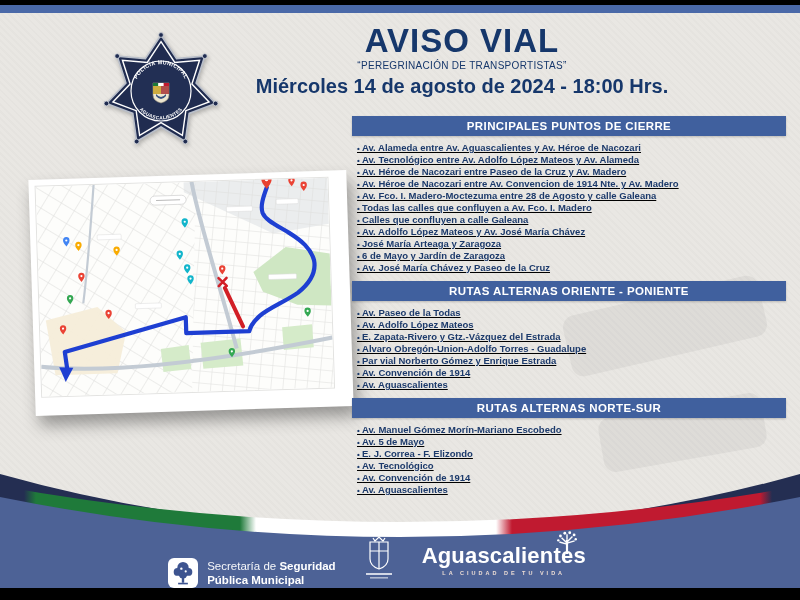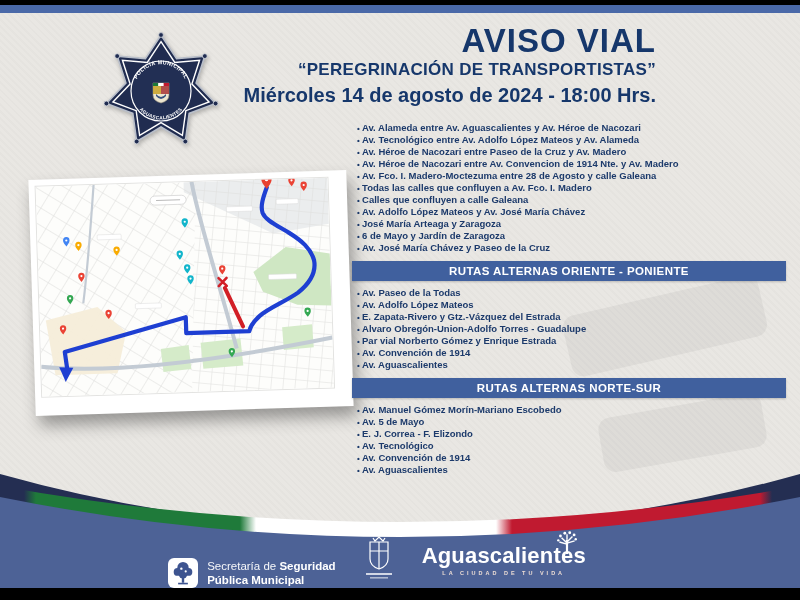--- a/index.html
+++ b/index.html
@@ -3,32 +3,32 @@
 <meta charset="utf-8">
 <style>
   html,body{margin:0;padding:0;background:#000;}
   .poster{position:relative;width:800px;height:600px;background:#e9e7e3;
     background-image:repeating-linear-gradient(45deg,rgba(0,0,0,.015) 0 2px,transparent 2px 5px);
     font-family:"Liberation Sans",sans-serif;overflow:hidden;}
   .bar-top-black{position:absolute;top:0;left:0;width:800px;height:5px;background:#000;}
   .bar-top-blue{position:absolute;top:5px;left:0;width:800px;height:8px;background:#4a69a8;}
 
   
-  .head{position:absolute;left:236px;top:24px;width:420px;text-align:right;color:#16376b;}
+  .head{position:absolute;left:252px;top:24px;width:420px;text-align:center;color:#16376b;}
   .title{font-size:33px;font-weight:800;letter-spacing:1px;line-height:34px;}
-  .subtitle{font-size:17px;font-weight:bold;letter-spacing:.3px;margin-top:2px;}
+  .subtitle{font-size:10px;font-weight:normal;letter-spacing:.3px;margin-top:2px;}
   .datetime{font-size:20px;font-weight:bold;margin-top:4px;}
 
   .badge{position:absolute;left:99px;top:29px;width:124px;height:124px;filter:drop-shadow(1px 2px 2px rgba(0,0,0,.25));}
 
   
   .right-col{position:absolute;left:352px;top:116px;width:434px;}
   .sec-header{background:#40609e;color:#fff;font-weight:bold;font-size:11.5px;letter-spacing:.4px;
     text-align:center;padding:4px 0 4px;box-shadow:0 1px 2px rgba(0,0,0,.2);}
-  .sec-list{list-style:none;margin:6px 0 7px;padding:0 0 0 5px;}
+  .sec-list{list-style:none;margin:6px 0 7px;padding:0 0 0 5px;text-decoration:underline;}
   .sec-list li{font-size:9.5px;font-weight:bold;color:#1c3a6b;line-height:11px;}
   .sec-list li::before{content:"• ";font-size:8px;}
 
   
   .map-frame{position:absolute;left:32px;top:175px;width:306px;height:224px;background:#fff;padding:6px;
     box-shadow:4px 10px 16px rgba(50,50,50,.45);transform:rotate(-1.8deg);}
   .map-frame svg{display:block;border:1px solid #e3e3e1;}
 
   
   .wm{position:absolute;background:rgba(130,130,128,.10);border-radius:12px;}
@@ -172,20 +172,21 @@
         <use href="#pin" transform="translate(29,59)" fill="#4285f4"></use>
         <use href="#pin" transform="translate(31,117)" fill="#34a853"></use>
         <use href="#pin" transform="translate(191,175)" fill="#34a853"></use>
         <use href="#pin" transform="translate(268,137)" fill="#34a853"></use>
       </g>
     </svg>
   </div>
 
   <div class="right-col">
 
+    <div class="sec-header">PRINCIPALES PUNTOS DE CIERRE</div>
     <ul class="sec-list">
       <li>Av. Alameda entre Av. Aguascalientes y Av. Héroe de Nacozari</li>
       <li>Av. Tecnológico entre Av. Adolfo López Mateos y Av. Alameda</li>
       <li>Av. Héroe de Nacozari entre Paseo de la Cruz y Av. Madero</li>
       <li>Av. Héroe de Nacozari entre Av. Convencion de 1914 Nte. y Av. Madero</li>
       <li>Av. Fco. I. Madero-Moctezuma entre 28 de Agosto y calle Galeana</li>
       <li>Todas las calles que confluyen a Av. Fco. I. Madero</li>
       <li>Calles que confluyen a calle Galeana</li>
       <li>Av. Adolfo López Mateos y Av. José María Chávez</li>
       <li>José María Arteaga y Zaragoza</li>

